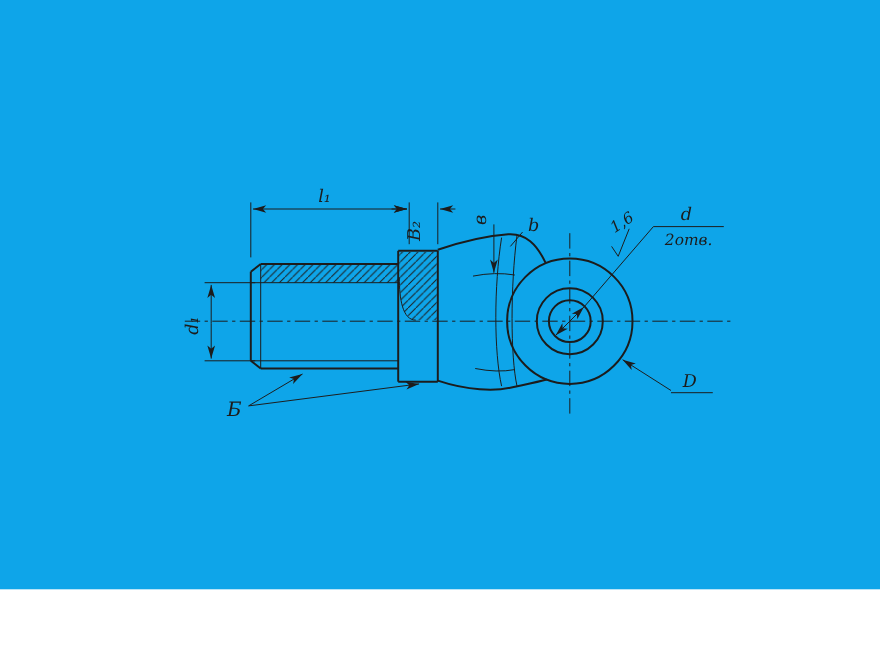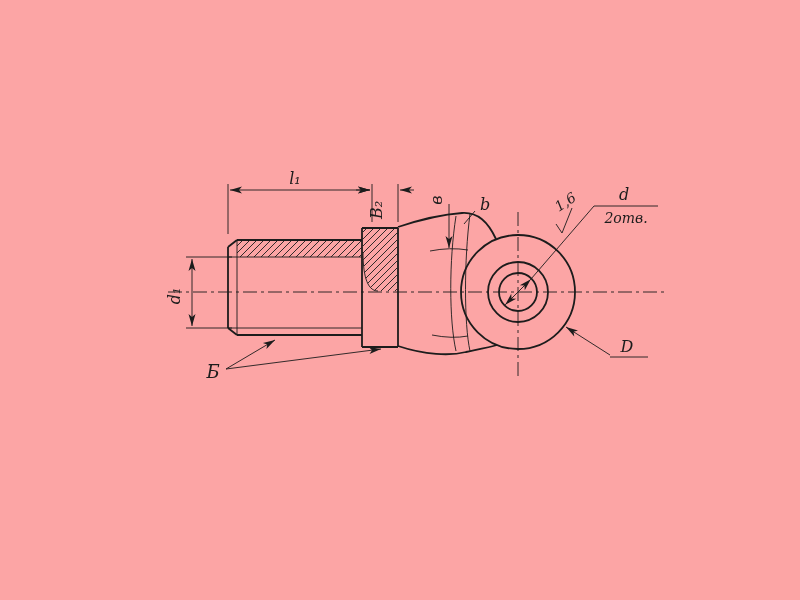--- a/index.html
+++ b/index.html
@@ -1,17 +1,17 @@
 <!DOCTYPE html>
 <html><head>
 <meta charset="utf-8">
 <style>
   html,body{margin:0;padding:0;background:#ffffff;}
   .sheet{
-    width:800px;height:600px;background:#fca5a5;position:relative;overflow:hidden;
+    width:800px;height:536px;background:#0ea5e9;position:relative;overflow:hidden;
     font-family:"DejaVu Serif","DejaVu Sans",serif;
   }
   svg{display:block}
   .o{stroke:#1c1c1c;stroke-width:1.8;fill:none;}
   .t{stroke:#1c1c1c;stroke-width:0.9;fill:none;}
   .cl{stroke:#1c1c1c;stroke-width:0.9;fill:none;stroke-dasharray:14 4 3 4;}
   .lbl{font-family:"DejaVu Serif","DejaVu Sans",serif;font-style:italic;font-size:16px;fill:#1c1c1c;}
   .lbl-sm{font-size:14px;}
   .lbl-lg{font-size:18px;}
 </style>

